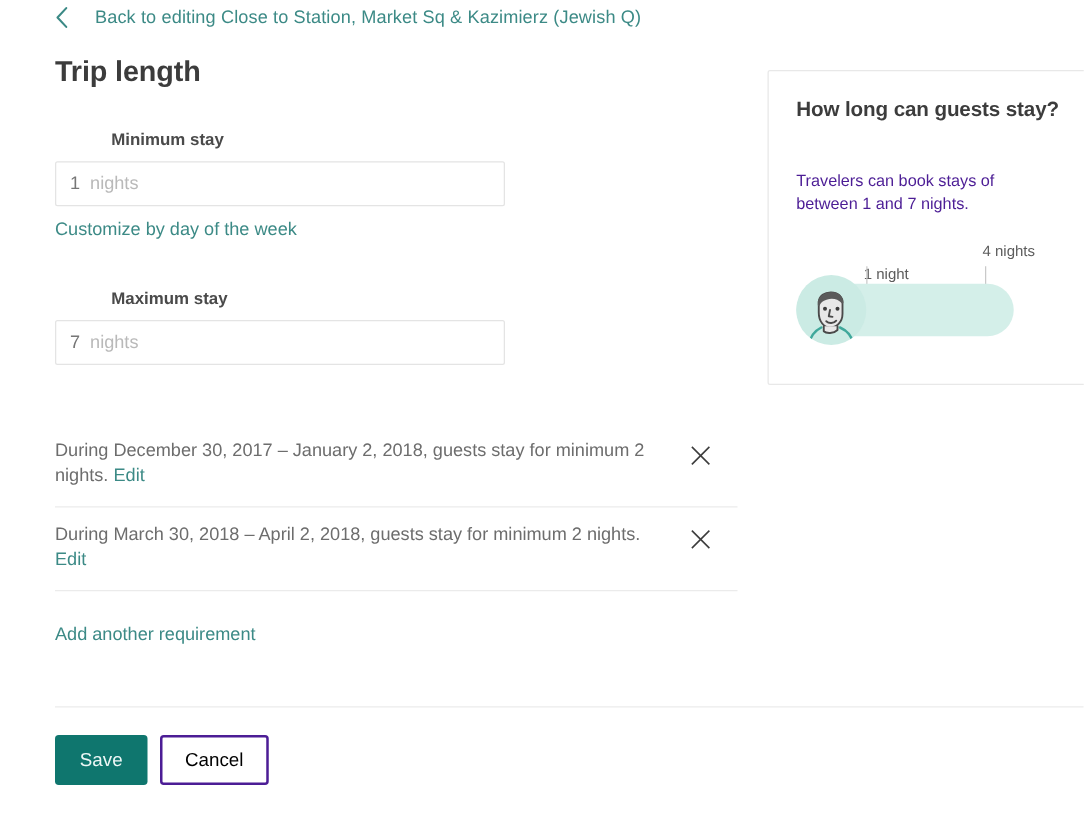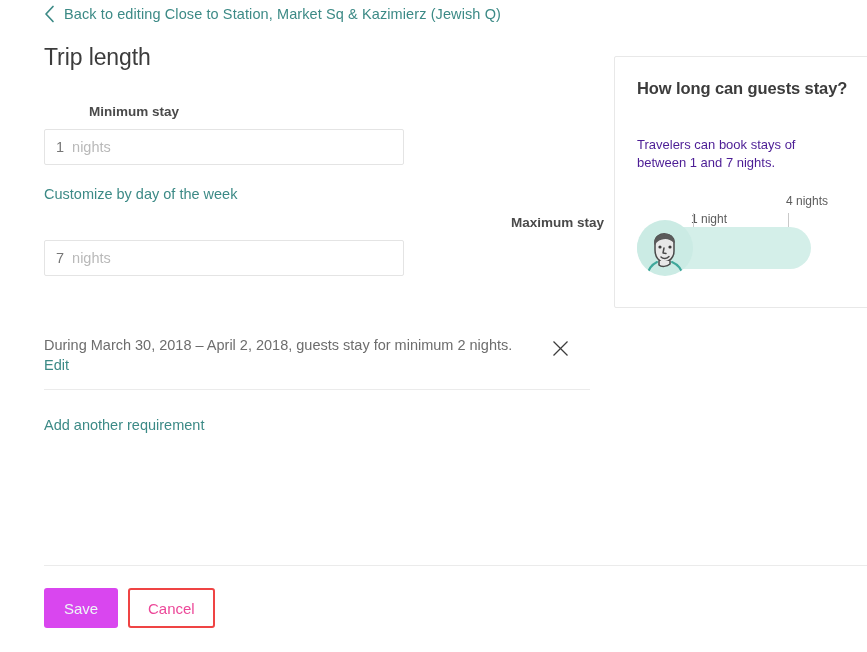--- a/index.html
+++ b/index.html
@@ -17,21 +17,21 @@
   }
 
   
   .back-bar {
     position: absolute;
     left: 44px;
     top: 0px;
     height: 28px;
     display: flex;
     align-items: center;
-    gap: 9px;
+    gap: 21px;
   }
   .chevron-left {
     width: 11px;
     height: 18px;
     flex: none;
     display: block;
   }
   .back-text {
     font-size: 14.5px;
     color: #3c8a86;
@@ -41,21 +41,21 @@
 
   
   .main {
     position: absolute;
     left: 44px;
     top: 44px;
     width: 560px;
   }
   .page-title {
     font-size: 23px;
-    font-weight: normal;
+    font-weight: bold;
     color: #3c3c3c;
     letter-spacing: -0.1px;
     margin: 0 0 33px 0;
   }
   .field-label {
     font-size: 13.5px;
     font-weight: bold;
     color: #4a4a4a;
     margin-bottom: 10px;
     padding-left: 45px;
@@ -78,22 +78,22 @@
   }
   .input-unit {
     font-size: 14.5px;
     color: #b9b9b9;
   }
   .link-teal {
     font-size: 14.5px;
     color: #3c8a86;
     cursor: pointer;
   }
-  .spacer-customize { margin-top: 20px; }
-  .spacer-max { margin-top: 12px; text-align: right; }
+  .spacer-customize { margin-top: 10px; }
+  .spacer-max { margin-top: 38px; }
 
   
   .req-list {
     margin-top: 47px;
     width: 546px;
   }
   .req-row {
     display: flex;
     align-items: flex-start;
     justify-content: space-between;
@@ -146,29 +146,29 @@
     min-width: 74px;
     border-radius: 3px;
     font-size: 15px;
     display: flex;
     align-items: center;
     justify-content: center;
     box-sizing: border-box;
     padding: 0 18px;
   }
   .btn-save {
-    background: #d946ef;
+    background: #0f766e;
     color: #edf7f6;
     border: none;
     cursor: default;
   }
   .btn-cancel {
     background: #ffffff;
-    color: #ec4899;
-    border: 2px solid #ef4444;
+    color: #000000;
+    border: 2px solid #4c1d95;
     cursor: pointer;
   }
 
   
   .side-panel {
     position: absolute;
     left: 614px;
     top: 56px;
     width: 300px;
     height: 252px;
@@ -255,20 +255,30 @@
   <div class="spacer-max">
     <div class="field-label">Maximum stay</div>
     <div class="text-input">
       <span class="input-value">7</span>
       <span class="input-unit">nights</span>
     </div>
   </div>
 
   <div class="req-list">
 
+    <div class="req-row">
+      <div class="req-text">
+        <span>During December 30, 2017 – January 2, 2018, guests stay for minimum 2 nights.</span>
+        <span class="link-teal">Edit</span>
+      </div>
+      <svg class="close-icon" viewBox="0 0 17 17">
+        <line x1="1.5" y1="1.5" x2="15.5" y2="15.5" stroke="#3c3c3c" stroke-width="1.3"></line>
+        <line x1="15.5" y1="1.5" x2="1.5" y2="15.5" stroke="#3c3c3c" stroke-width="1.3"></line>
+      </svg>
+    </div>
 
     <div class="req-row">
       <div class="req-text">
         <span>During March 30, 2018 – April 2, 2018, guests stay for minimum 2 nights.</span>
         <span class="link-teal">Edit</span>
       </div>
       <svg class="close-icon" viewBox="0 0 17 17">
         <line x1="1.5" y1="1.5" x2="15.5" y2="15.5" stroke="#3c3c3c" stroke-width="1.3"></line>
         <line x1="15.5" y1="1.5" x2="1.5" y2="15.5" stroke="#3c3c3c" stroke-width="1.3"></line>
       </svg>

